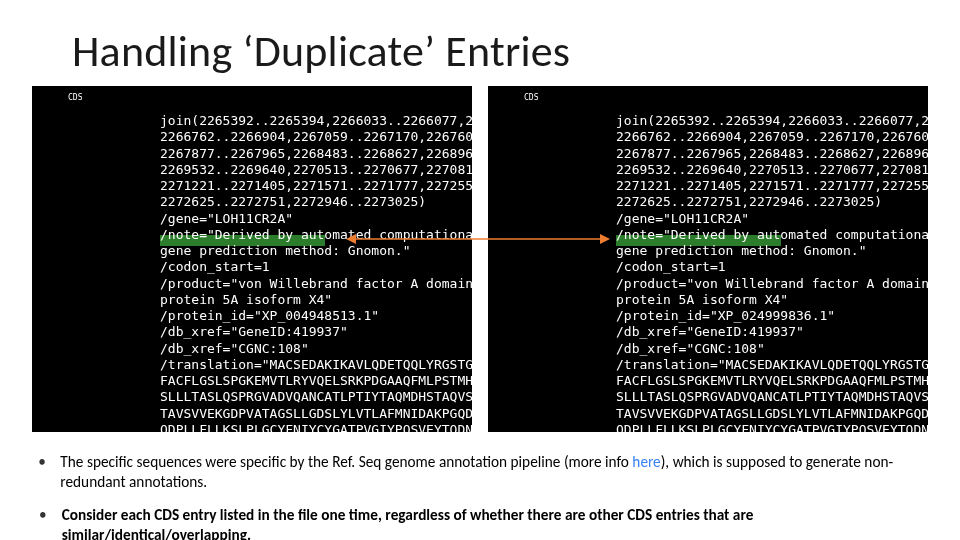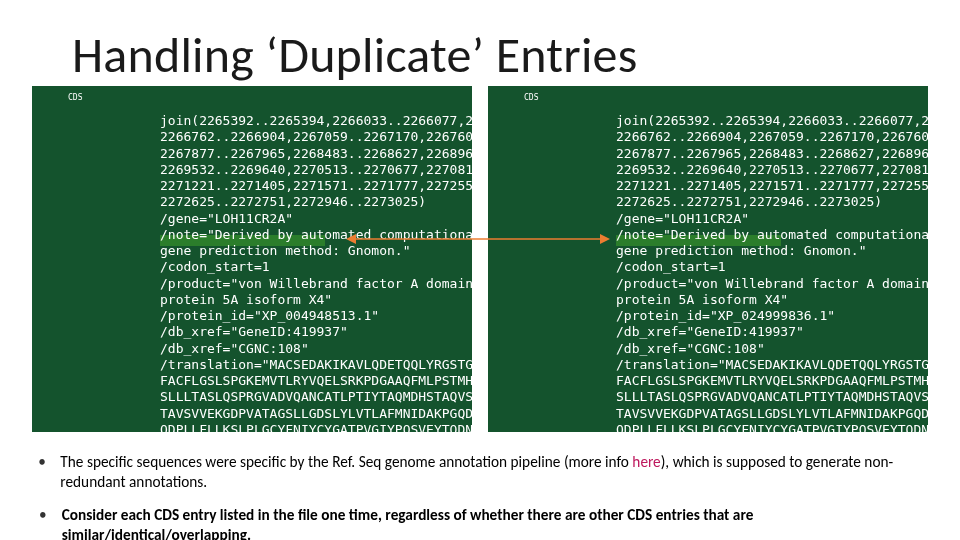--- a/index.html
+++ b/index.html
@@ -4,29 +4,29 @@
 <style>
   * { box-sizing: border-box; margin: 0; padding: 0; }
   body {
     width: 960px; height: 540px;
     font-family: Calibri, "Segoe UI", Arial, sans-serif;
     background: #fff; color: #000;
     position: relative; overflow: hidden;
   }
   .title {
     position: absolute; left: 72px; top: 24px;
-    font-size: 50px; font-weight: 400; color: #1a1a1a;
+    font-size: 44px; font-weight: 400; color: #1a1a1a;
     letter-spacing: 0.2px;
   }
   .panels {
     position: absolute; left: 32px; top: 86px;
     width: 896px; display: flex; gap: 16px;
   }
   .terminal {
-    background: #14532d; color: #fff;
+    background: #000000; color: #fff;
     font-family: Consolas, "Lucida Console", monospace;
     font-size: 8.1px; line-height: 1.25;
     width: 440px; height: 346px;
     padding: 11px 8px; white-space: pre; overflow: hidden;
     position: relative;
   }
   .label-cds {
     position: absolute; left: 36px; top: 6px;
     color: #fff; font-family: Consolas, monospace; font-size: 8.1px;
   }
@@ -45,21 +45,21 @@
     position: absolute; left: 346px; top: 232px;
     width: 264px; height: 14px; z-index: 30;
     pointer-events: none;
   }
   .bullets {
     position: absolute; left: 36px; top: 452px; width: 888px;
     font-size: 15.3px; line-height: 1.28; color: #000;
   }
   .b-row { display: flex; gap: 12px; margin-bottom: 14px; }
   .b-dot { width: 14px; text-align: center; color: #333; }
-  .link { color: #be185d; cursor: pointer; }
+  .link { color: #3b82f6; cursor: pointer; }
   b { font-weight: 700; }
 </style>
 </head>
 <body>
 
 <div class="title">Handling ‘Duplicate’ Entries</div>
 
 <div class="panels">
   <div class="terminal">
     <span class="label-cds">CDS</span>

